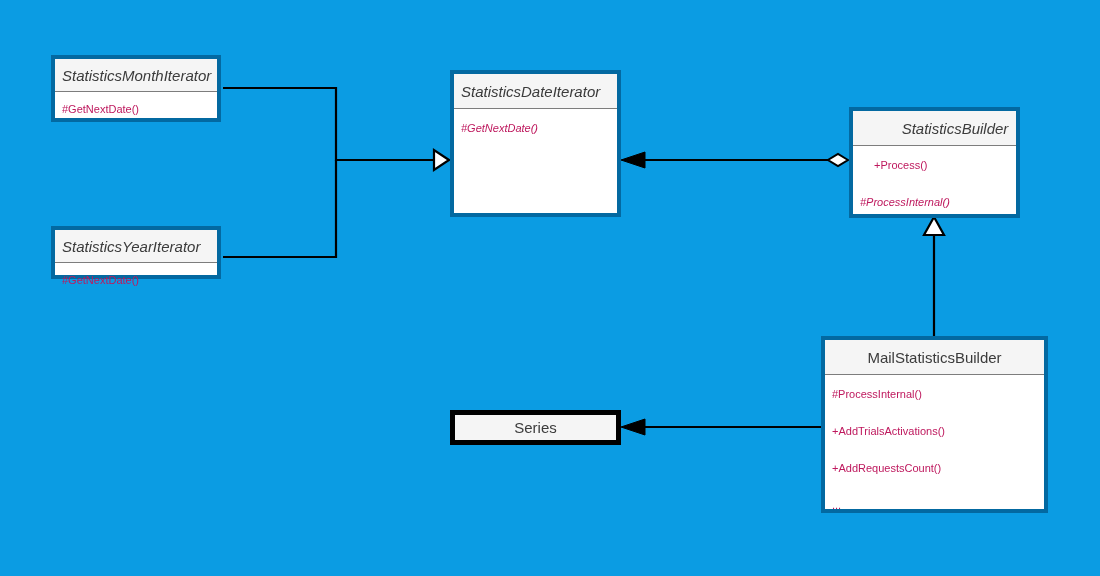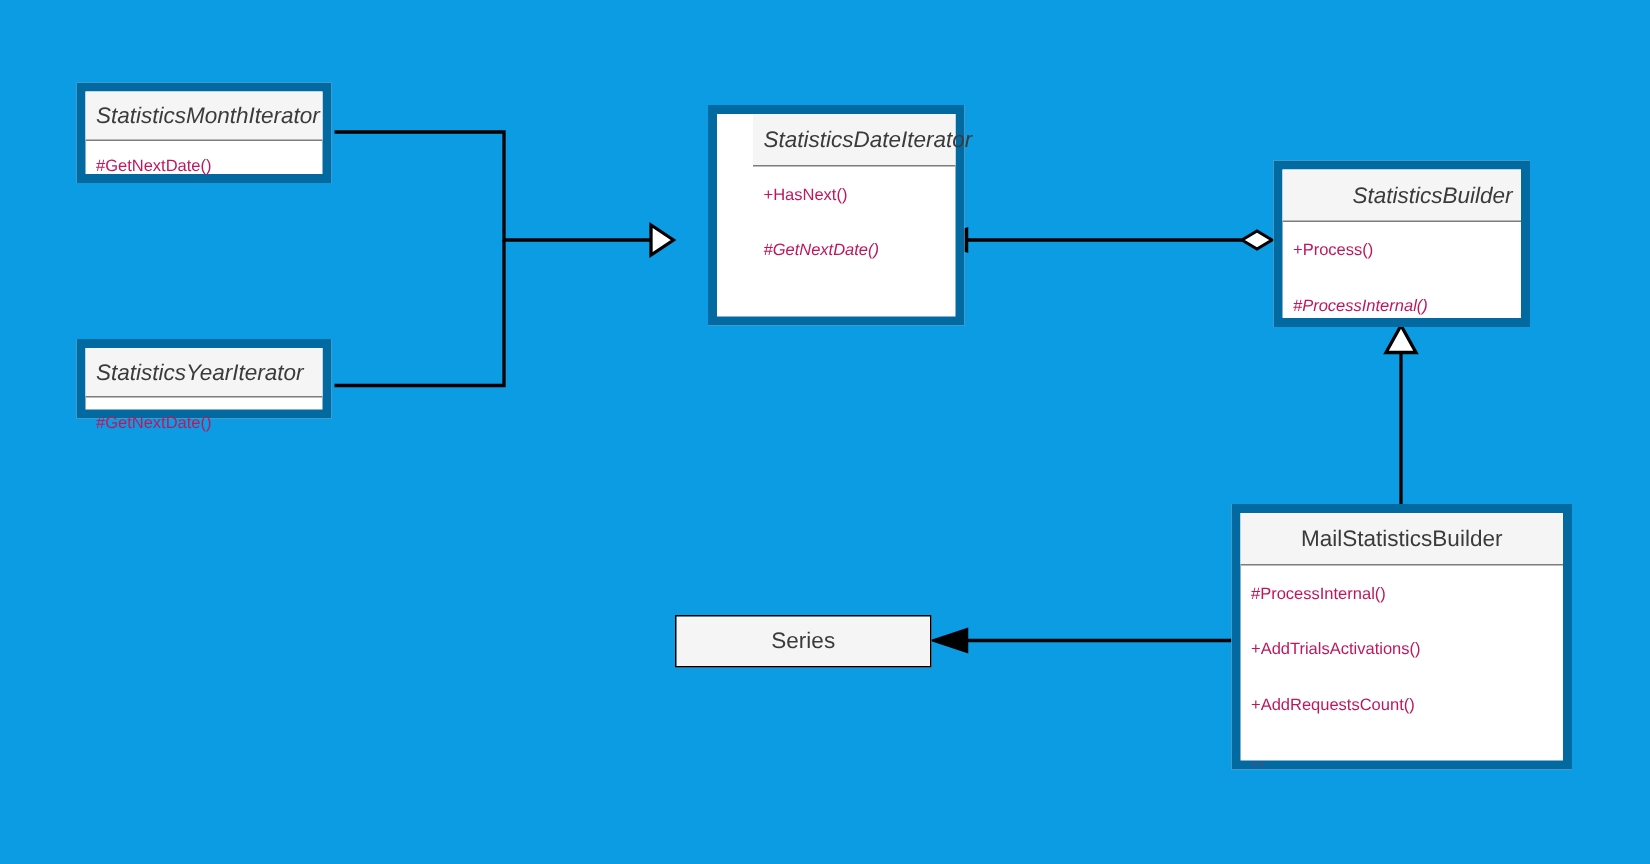--- a/index.html
+++ b/index.html
@@ -21,21 +21,21 @@
   svg.diagram {
     position: absolute;
     left: 0;
     top: 0;
     width: 1100px;
     height: 576px;
   }
   .uml-box {
     position: absolute;
     box-sizing: border-box;
-    border: 6px solid #0369a1;
+    border: 4px solid #0369a1;
     background: #ffffff;
     overflow: visible;
   }
   .uml-header {
     box-sizing: border-box;
     background: #f5f5f5;
     border-bottom: 1px solid #7d7d7d;
     font-size: 15px;
     color: #3b3b3b;
     white-space: nowrap;
@@ -60,21 +60,21 @@
     white-space: nowrap;
     display: flex;
     align-items: center;
     padding-left: 7px;
   }
   .uml-row.italic {
     font-style: italic;
   }
   .single-compartment {
     box-sizing: border-box;
-    border: 1px solid #000000;
+    border: 5px solid #000000;
     background: #f5f5f5;
     display: flex;
     align-items: center;
     justify-content: center;
     font-size: 15px;
     color: #3b3b3b;
     white-space: nowrap;
   }
 </style>
 </head>
@@ -114,29 +114,28 @@
   <div class="uml-box" style="left:51px; top:55px; width:170px; height:67px;">
     <div class="uml-header italic left" style="height:33px;">StatisticsMonthIterator</div>
     <div class="uml-row" style="height:33px;">#GetNextDate()</div>
   </div>
 
   <div class="uml-box" style="left:51px; top:226px; width:170px; height:53px;">
     <div class="uml-header italic left" style="height:33px;">StatisticsYearIterator</div>
     <div class="uml-row" style="height:33px;">#GetNextDate()</div>
   </div>
 
-  <div class="uml-box" style="left:472px; top:70px; width:171px; height:147px;padding-left:24px;">
+  <div class="uml-box" style="left:450px; top:70px; width:171px; height:147px;">
     <div class="uml-header italic left" style="height:35px;">StatisticsDateIterator</div>
-    <div class="uml-row" style="height:37px;">+HasNext()</div>
     <div class="uml-row italic" style="height:37px;">#GetNextDate()</div>
   </div>
 
   <div class="uml-box" style="left:849px; top:107px; width:171px; height:111px;">
     <div class="uml-header italic center" style="height:35px;padding-left:41px;">StatisticsBuilder</div>
-    <div class="uml-row" style="height:37px;">+Process()</div>
+    <div class="uml-row" style="height:37px;margin-left:14px;">+Process()</div>
     <div class="uml-row italic" style="height:37px;">#ProcessInternal()</div>
   </div>
 
   <div class="uml-box" style="left:821px; top:336px; width:227px; height:177px;">
     <div class="uml-header center" style="height:35px;">MailStatisticsBuilder</div>
     <div class="uml-row" style="height:37px;">#ProcessInternal()</div>
     <div class="uml-row" style="height:37px;">+AddTrialsActivations()</div>
     <div class="uml-row" style="height:37px;">+AddRequestsCount()</div>
     <div class="uml-row" style="height:37px;">...</div>
   </div>

